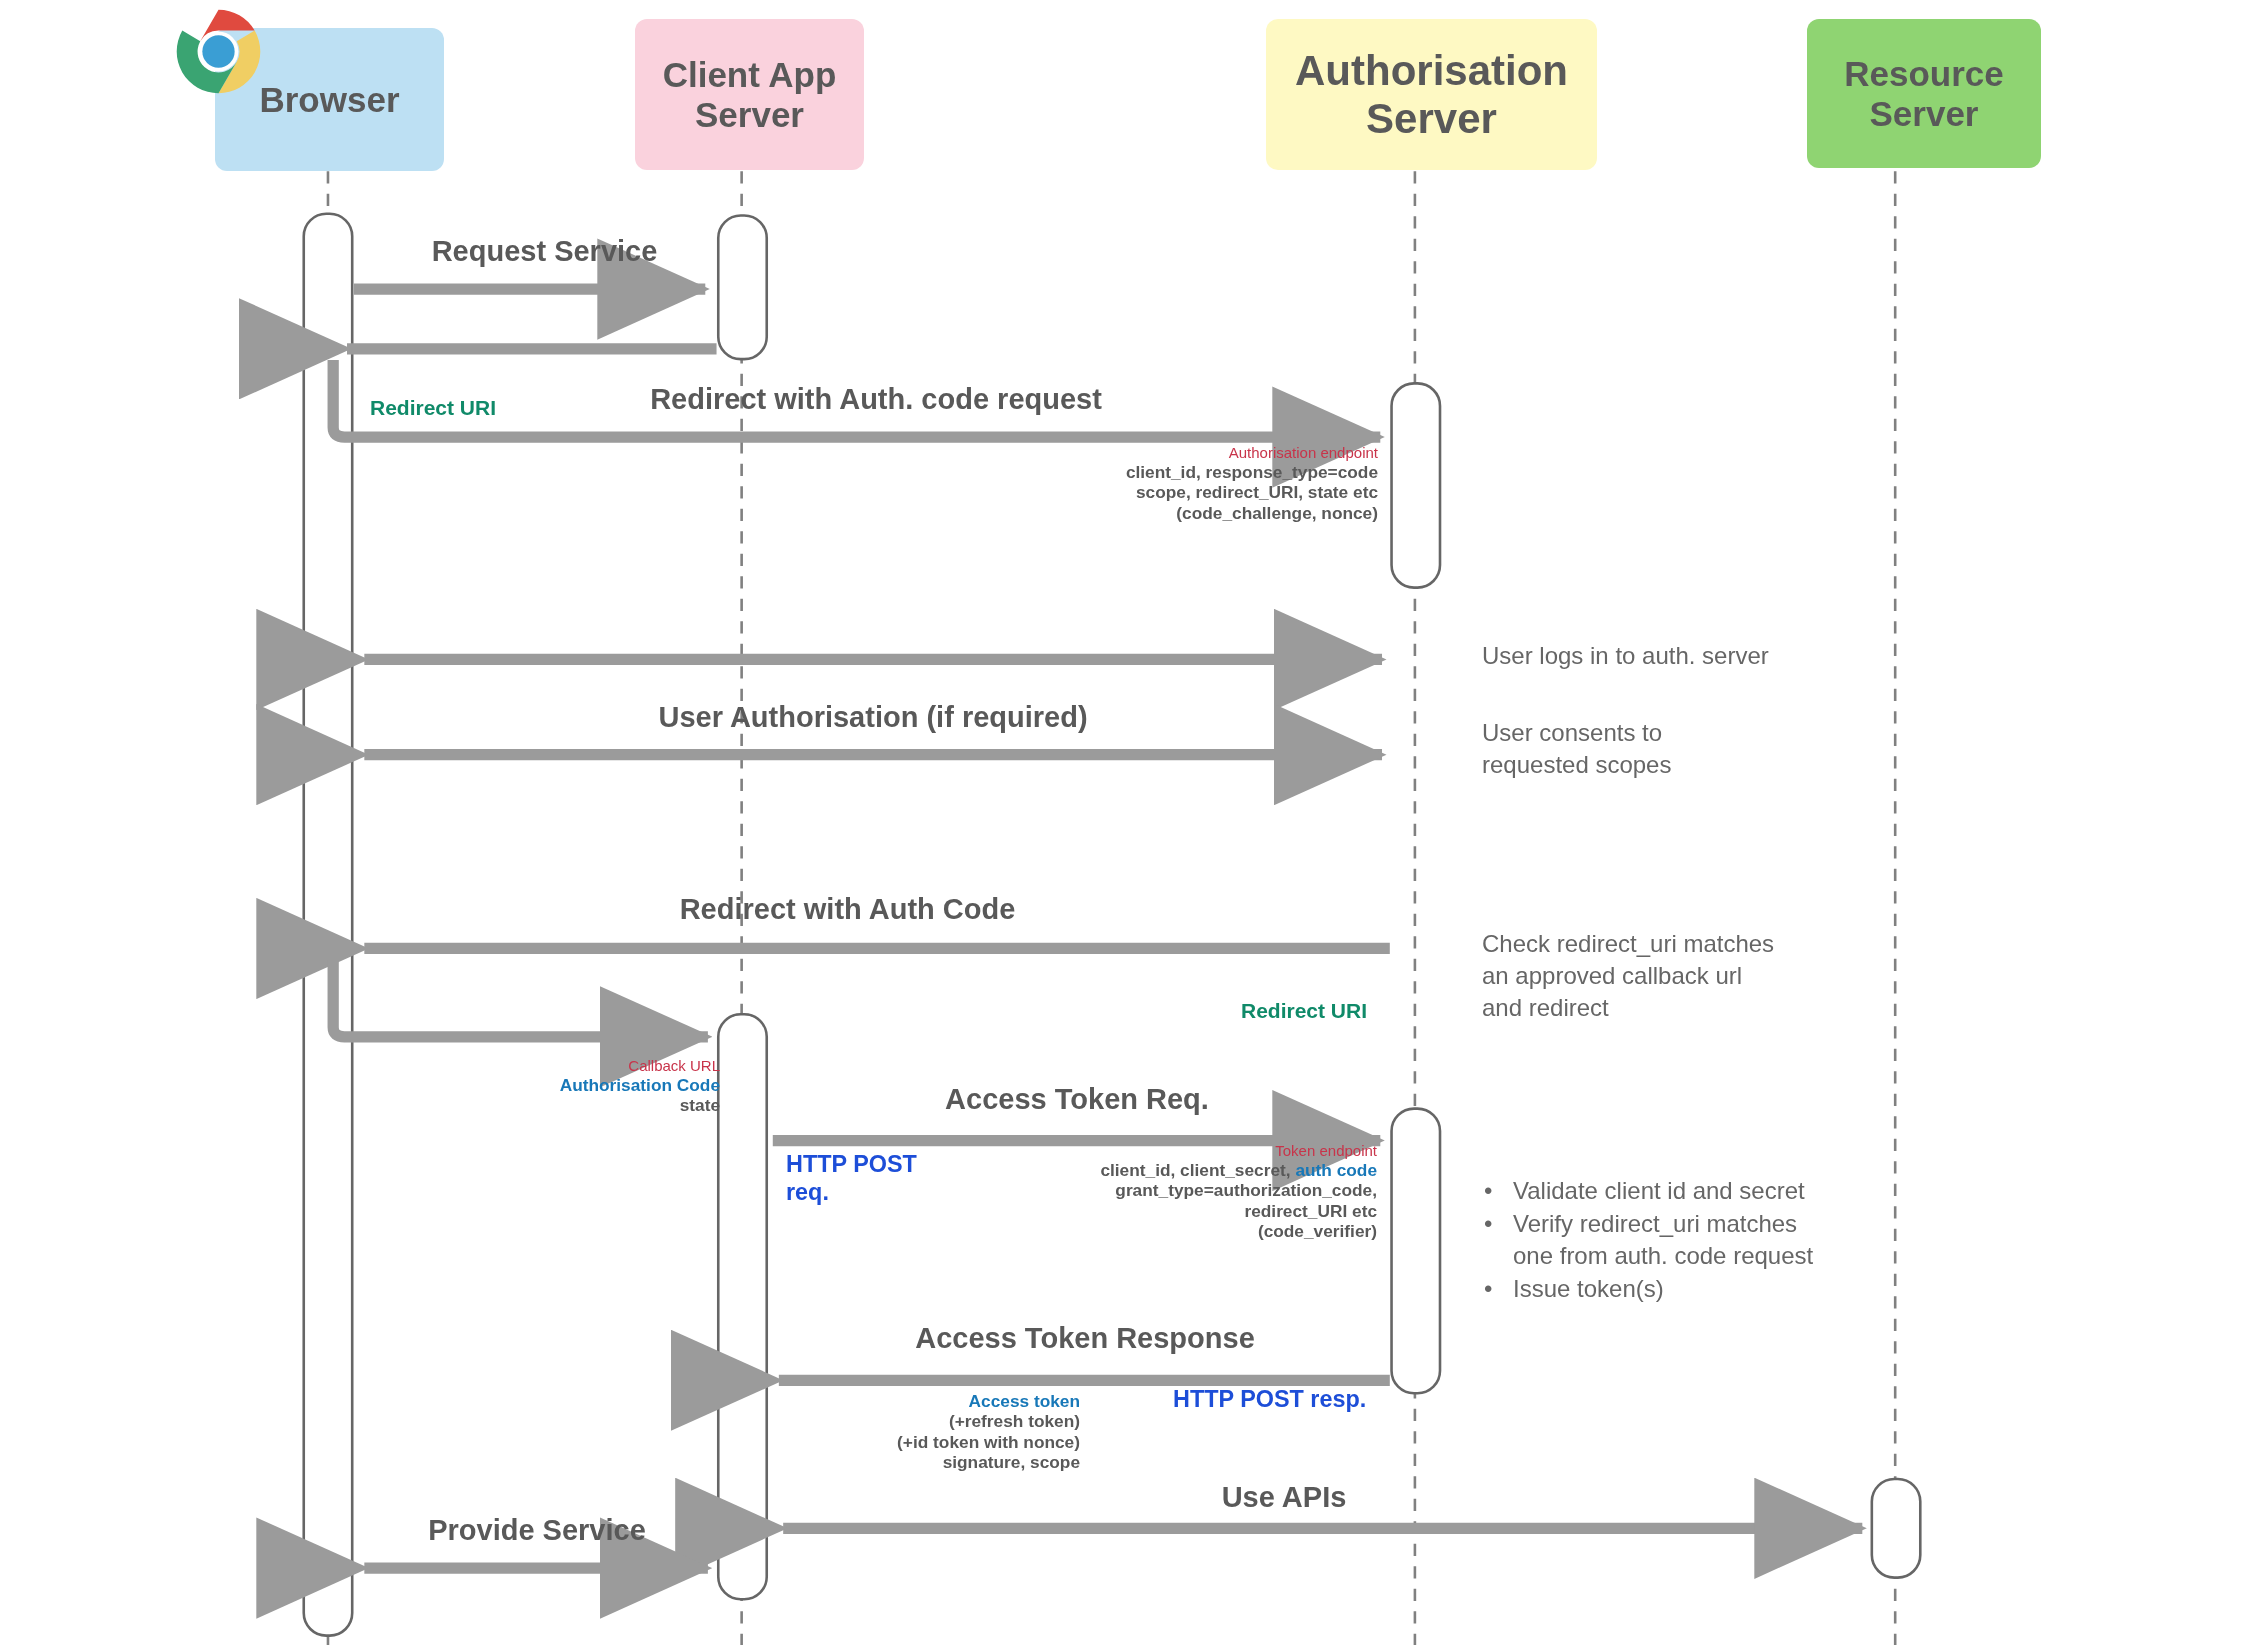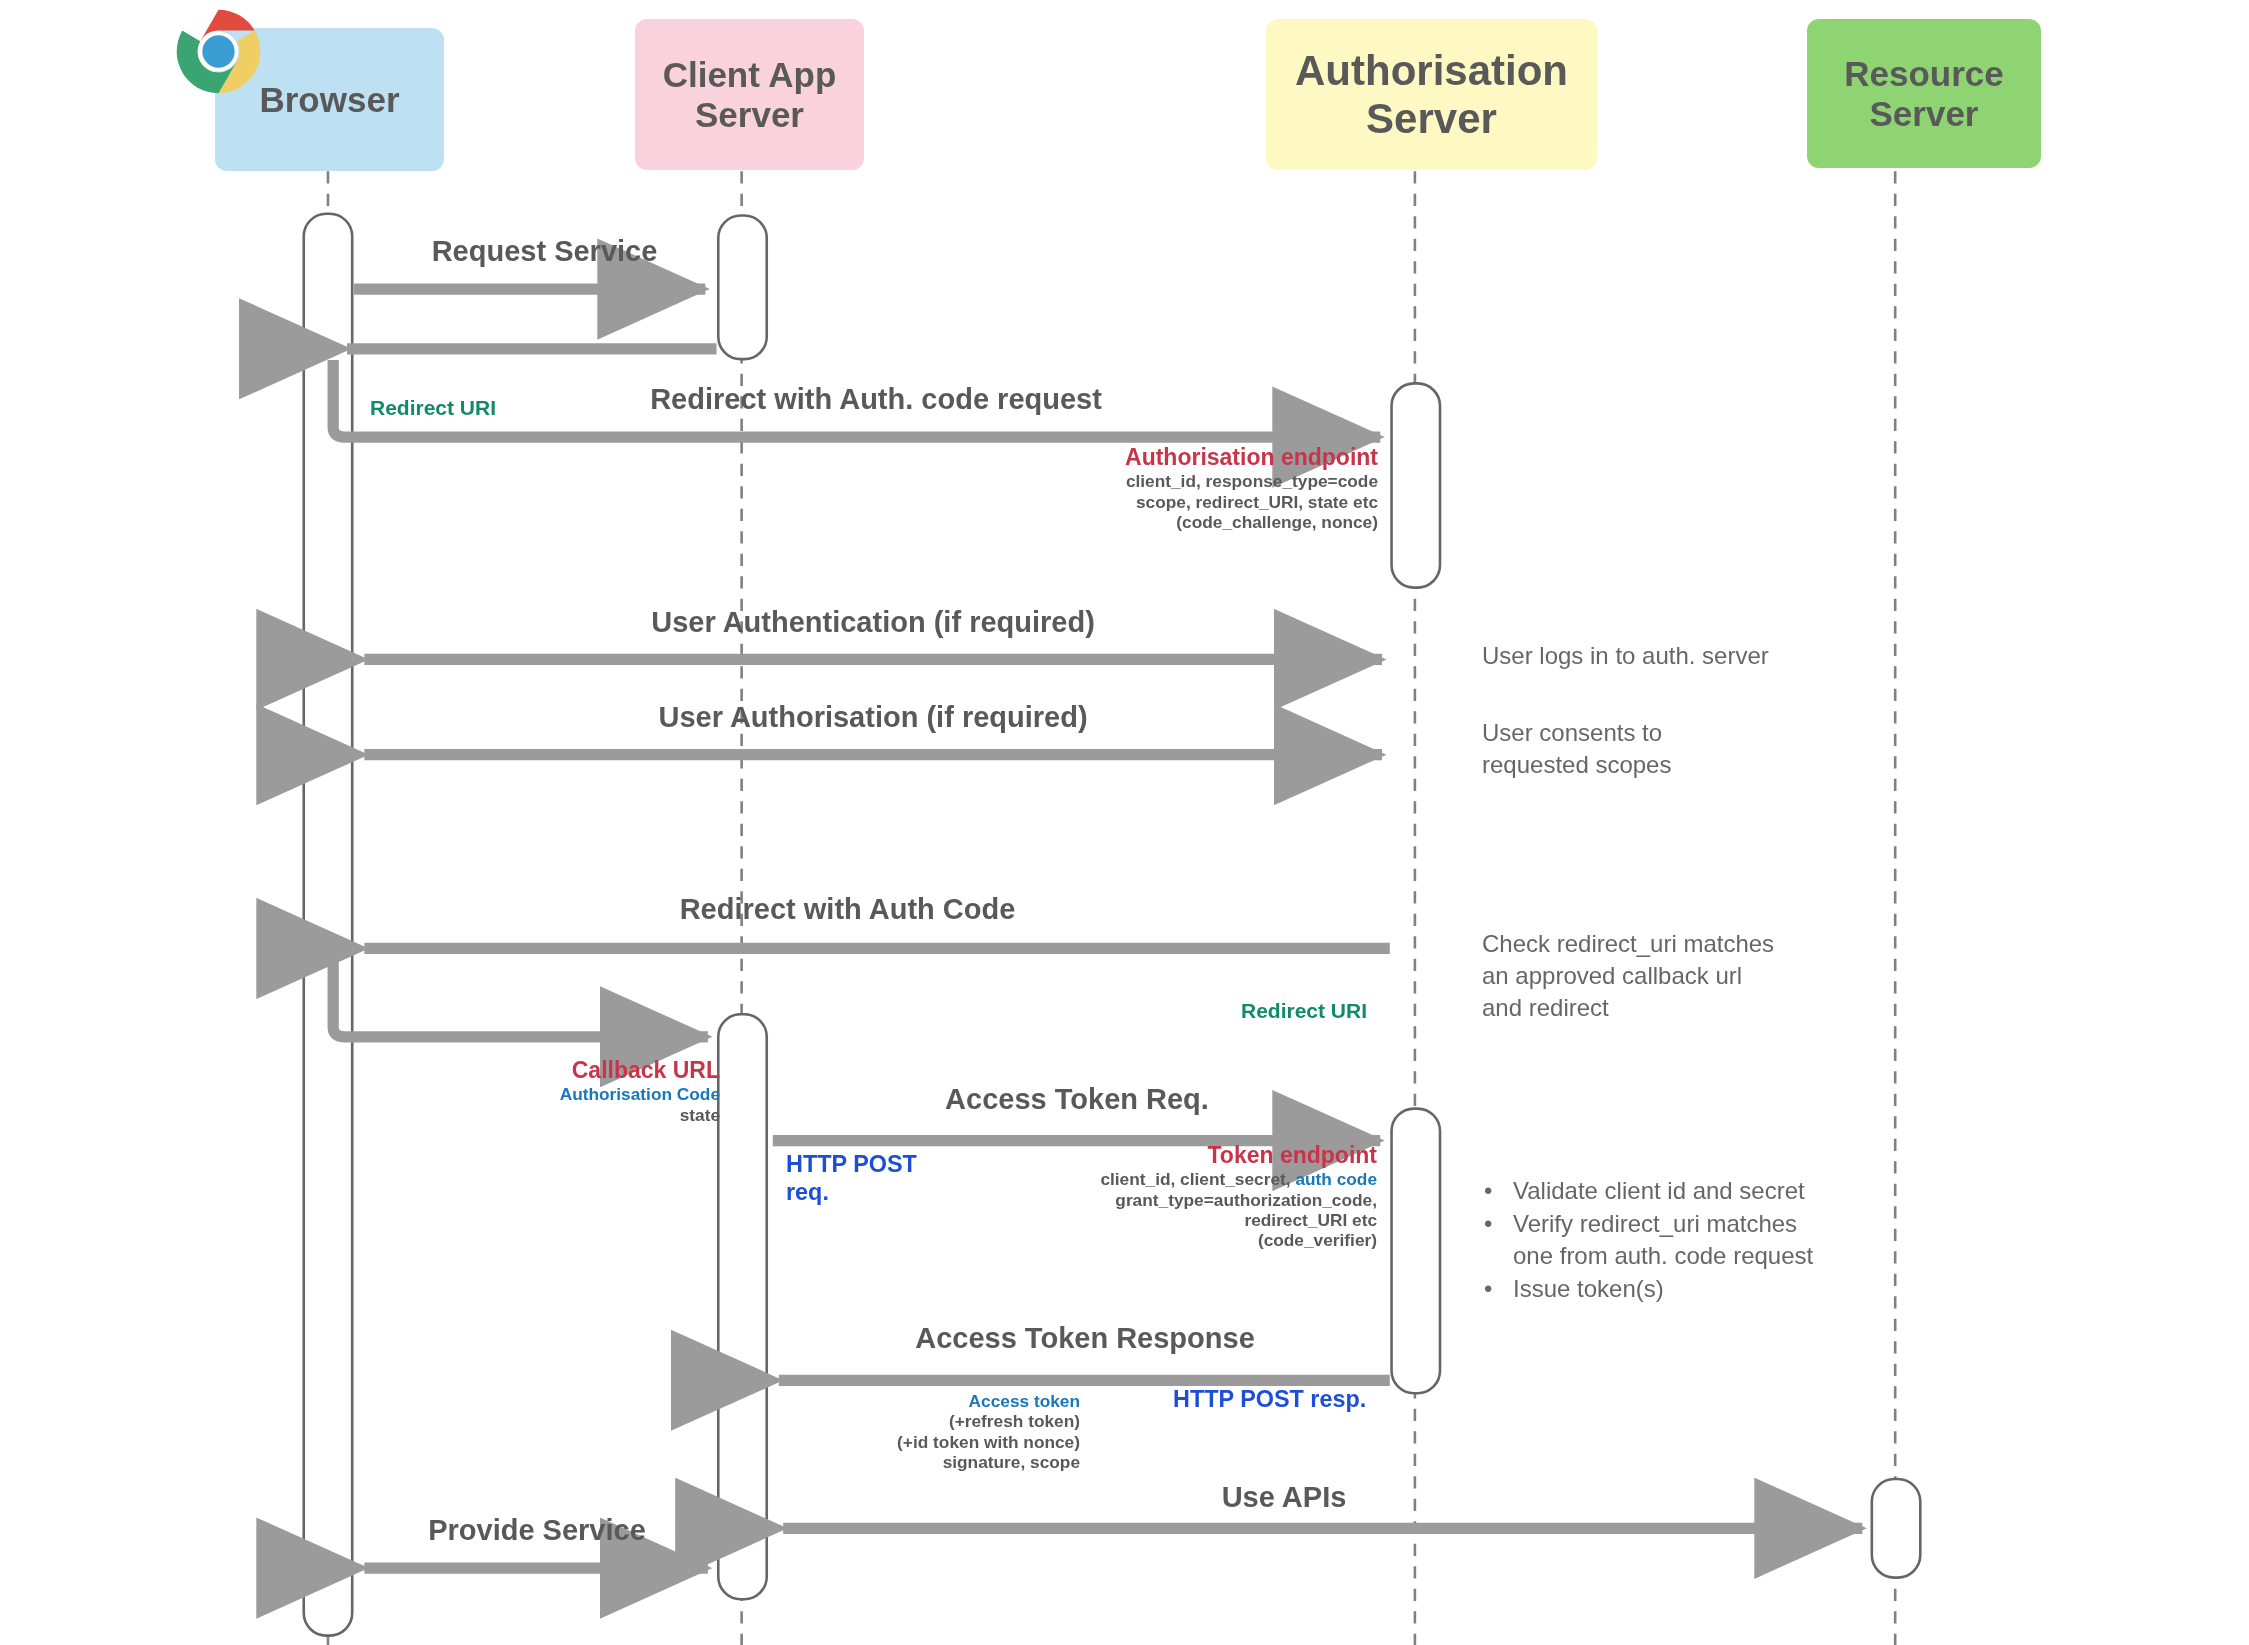--- a/index.html
+++ b/index.html
@@ -47,21 +47,21 @@
   .msg-label {
     font-size: 29px;
     text-align: center;
   }
   .ann {
     position: absolute;
     z-index: 6;
     line-height: 1.18;
     white-space: nowrap;
   }
-  .ann-red   { color: #c8344a; font-weight: bold; font-size: 23px; }
+  .ann-red   { color: #c8344a; font-weight: normal; font-size: 15px; }
   .ann-pink  { color: #1d4ed8; font-weight: bold; font-size: 23.4px; }
   .ann-blue  { color: #1878b8; font-weight: bold; font-size: 17.3px; }
   .ann-grey  { color: #595959; font-weight: bold; font-size: 17.3px; }
   .ann-green { color: #108a69; font-weight: bold; font-size: 21px; margin-top: 20px; }
   .note {
     position: absolute;
     z-index: 6;
     color: #666666;
     font-size: 24px;
     font-weight: normal;
@@ -173,21 +173,20 @@
 
   <div class="node" style="left:1807px; top:19px; width:234px; height:149px; background:#8fd472; font-size:35px; white-space:pre-line;">
     <span>Resource
 Server</span>
   </div>
 
   <div class="lbl msg-label" style="left:406px; top:235px; width:277px;">Request Service</div>
 
   <div class="lbl msg-label" style="left:556px; top:383px; width:640px;">Redirect with Auth. code request</div>
 
-  <div class="lbl msg-label" style="left:514px; top:606px; width:718px;">User Authentication (if required)</div>
 
   <div class="lbl msg-label" style="left:514px; top:701px; width:718px;">User Authorisation (if required)</div>
 
   <div class="lbl msg-label" style="left:575px; top:893px; width:545px;">Redirect with Auth Code</div>
 
   <div class="lbl msg-label" style="left:826px; top:1083px; width:502px;">Access Token Req.</div>
 
   <div class="lbl msg-label" style="left:808px; top:1322px; width:554px;">Access Token Response</div>
 
   <div class="lbl msg-label" style="left:1141px; top:1481px; width:286px;">Use APIs</div>

